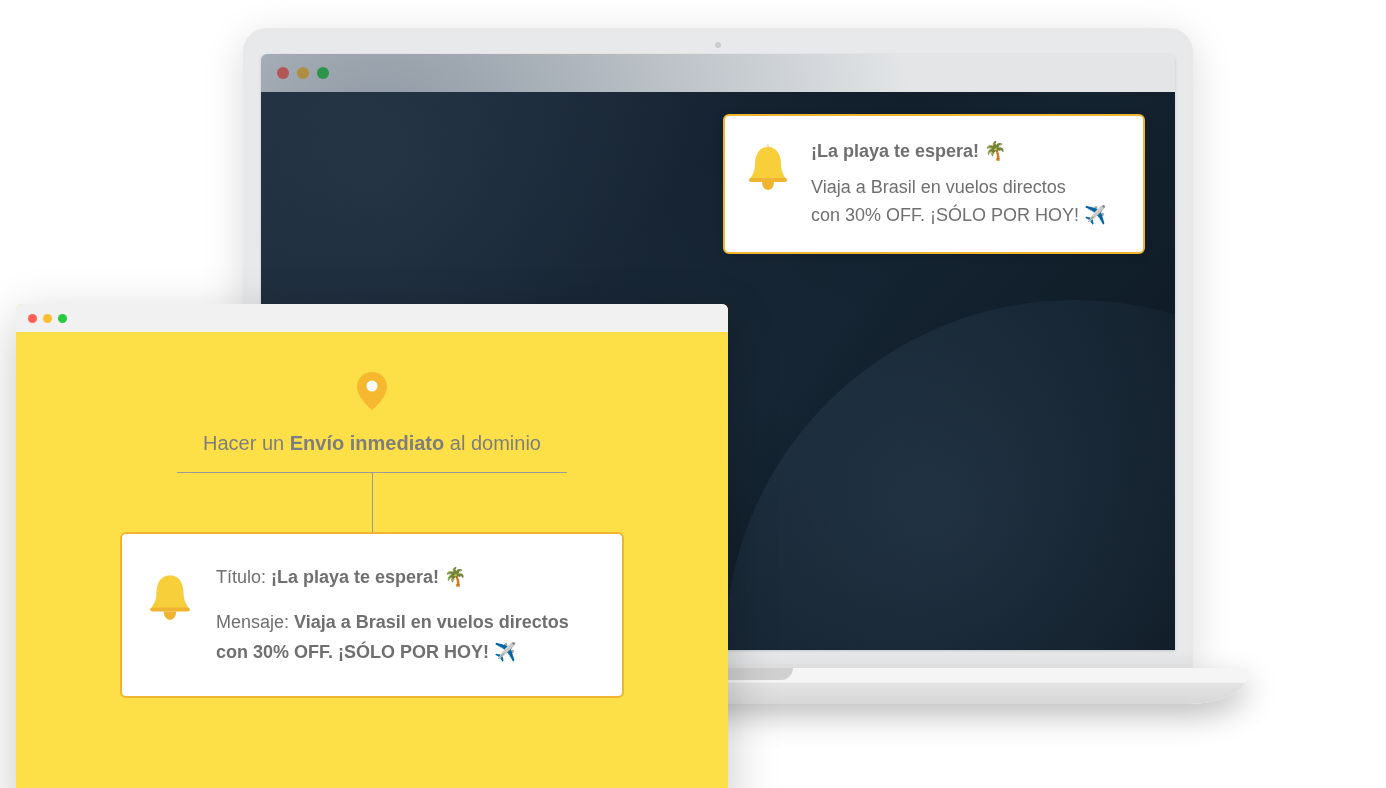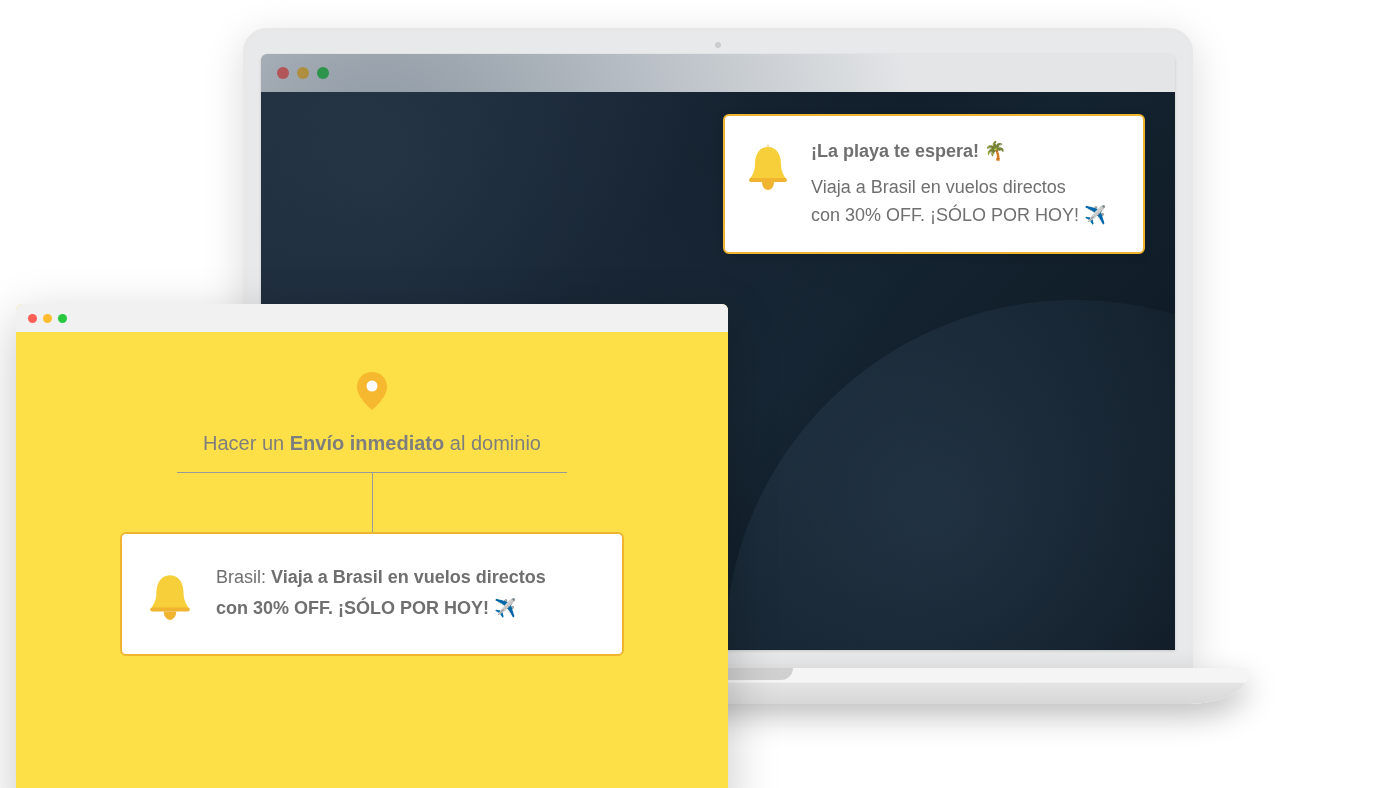--- a/index.html
+++ b/index.html
@@ -258,20 +258,23 @@
 
     <div class="editor-card">
       <span class="bell-icon">
         <svg width="44" height="50" viewBox="0 0 42 48">
           <path d="M21 3 C12 3 8 11 8 20 C8 30 3 33 3 36 L39 36 C39 33 34 30 34 20 C34 11 30 3 21 3 Z" fill="#f6cf3a"></path>
           <path d="M15 38 C15 43 18 46 21 46 C24 46 27 43 27 38 Z" fill="#f1b430"></path>
           <rect x="2" y="34" width="38" height="4" rx="2" fill="#f1b430"></rect>
         </svg>
       </span>
       <div class="editor-card-text">
+        <div class="row1">
+          <span class="label">Título: </span><span class="value">¡La playa te espera! 🌴</span>
+        </div>
         <div>
-          <span class="label">Brasil: </span><span class="value">Viaja a Brasil en vuelos directos</span>
+          <span class="label">Mensaje: </span><span class="value">Viaja a Brasil en vuelos directos</span>
         </div>
         <div class="value">con 30% OFF. ¡SÓLO POR HOY! ✈️</div>
       </div>
     </div>
   </div>
 </div>
 
 </body></html>

